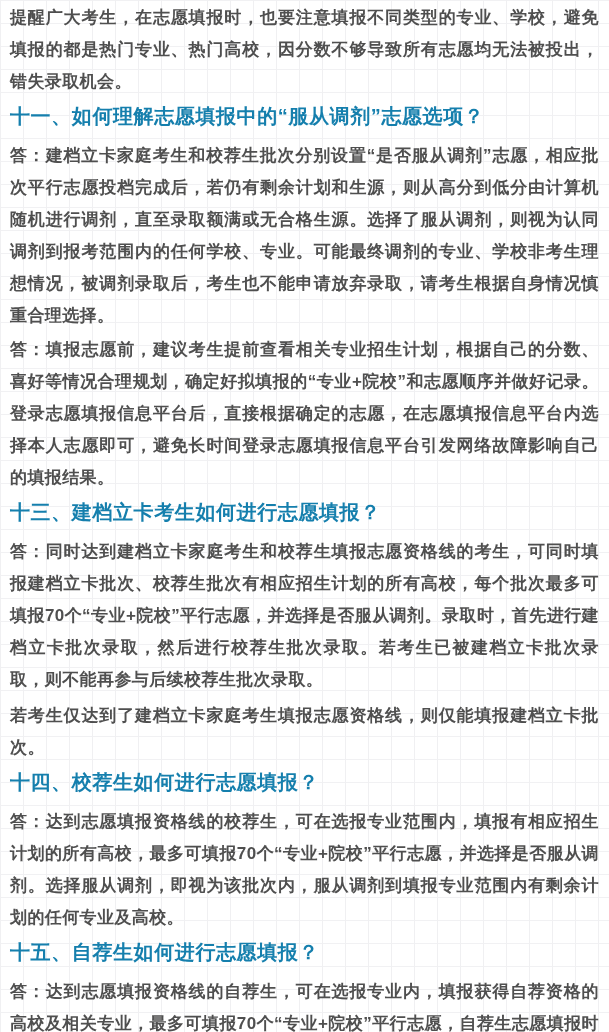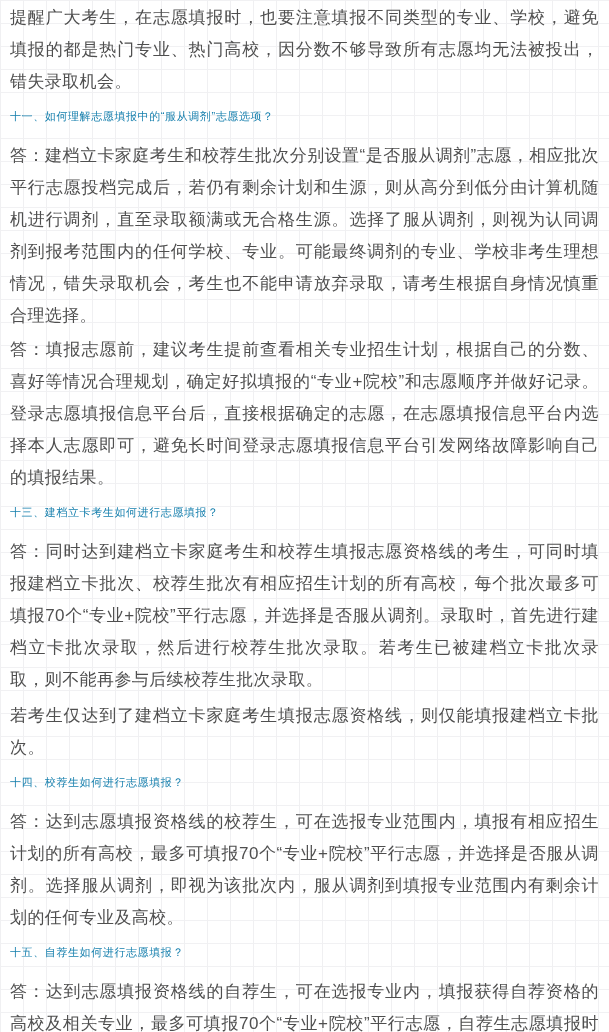--- a/index.html
+++ b/index.html
@@ -19,42 +19,43 @@
     padding: 2px 10px 0 10px;
   }
   p.body {
     font-size: 17px;
     line-height: 32px;
     color: #4f4f4f;
     letter-spacing: 0.4px;
     text-align: justify;
     text-justify: inter-ideograph;
     margin: 0 0 2px 0;
+    font-weight: bold;
   }
   h2.heading {
-    font-size: 11px;
+    font-size: 20px;
     line-height: 32px;
-    font-weight: normal;
+    font-weight: bold;
     color: #157fad;
     letter-spacing: 0.6px;
     margin: 0 0 8px 0;
   }
   .section { margin: 0; }
   .section p + p { margin-top: 4px; }
 </style>
 </head>
 <body>
 
 <div class="article">
 
   <p class="body">提醒广大考生，在志愿填报时，也要注意填报不同类型的专业、学校，避免填报的都是热门专业、热门高校，因分数不够导致所有志愿均无法被投出，错失录取机会。</p>
 
   <section class="section">
     <h2 class="heading">十一、如何理解志愿填报中的“服从调剂”志愿选项？</h2>
-    <p class="body">答：建档立卡家庭考生和校荐生批次分别设置“是否服从调剂”志愿，相应批次平行志愿投档完成后，若仍有剩余计划和生源，则从高分到低分由计算机随机进行调剂，直至录取额满或无合格生源。选择了服从调剂，则视为认同调剂到报考范围内的任何学校、专业。可能最终调剂的专业、学校非考生理想情况，错失录取机会，考生也不能申请放弃录取，请考生根据自身情况慎重合理选择。</p>
+    <p class="body">答：建档立卡家庭考生和校荐生批次分别设置“是否服从调剂”志愿，相应批次平行志愿投档完成后，若仍有剩余计划和生源，则从高分到低分由计算机随机进行调剂，直至录取额满或无合格生源。选择了服从调剂，则视为认同调剂到报考范围内的任何学校、专业。可能最终调剂的专业、学校非考生理想情况，被调剂录取后，考生也不能申请放弃录取，请考生根据自身情况慎重合理选择。</p>
   </section>
 
   <section class="section">
     <p class="body">答：填报志愿前，建议考生提前查看相关专业招生计划，根据自己的分数、喜好等情况合理规划，确定好拟填报的“专业+院校”和志愿顺序并做好记录。登录志愿填报信息平台后，直接根据确定的志愿，在志愿填报信息平台内选择本人志愿即可，避免长时间登录志愿填报信息平台引发网络故障影响自己的填报结果。</p>
   </section>
 
   <section class="section">
     <h2 class="heading">十三、建档立卡考生如何进行志愿填报？</h2>
     <p class="body">答：同时达到建档立卡家庭考生和校荐生填报志愿资格线的考生，可同时填报建档立卡批次、校荐生批次有相应招生计划的所有高校，每个批次最多可填报70个“专业+院校”平行志愿，并选择是否服从调剂。录取时，首先进行建档立卡批次录取，然后进行校荐生批次录取。若考生已被建档立卡批次录取，则不能再参与后续校荐生批次录取。</p>
     <p class="body">若考生仅达到了建档立卡家庭考生填报志愿资格线，则仅能填报建档立卡批次。</p>

